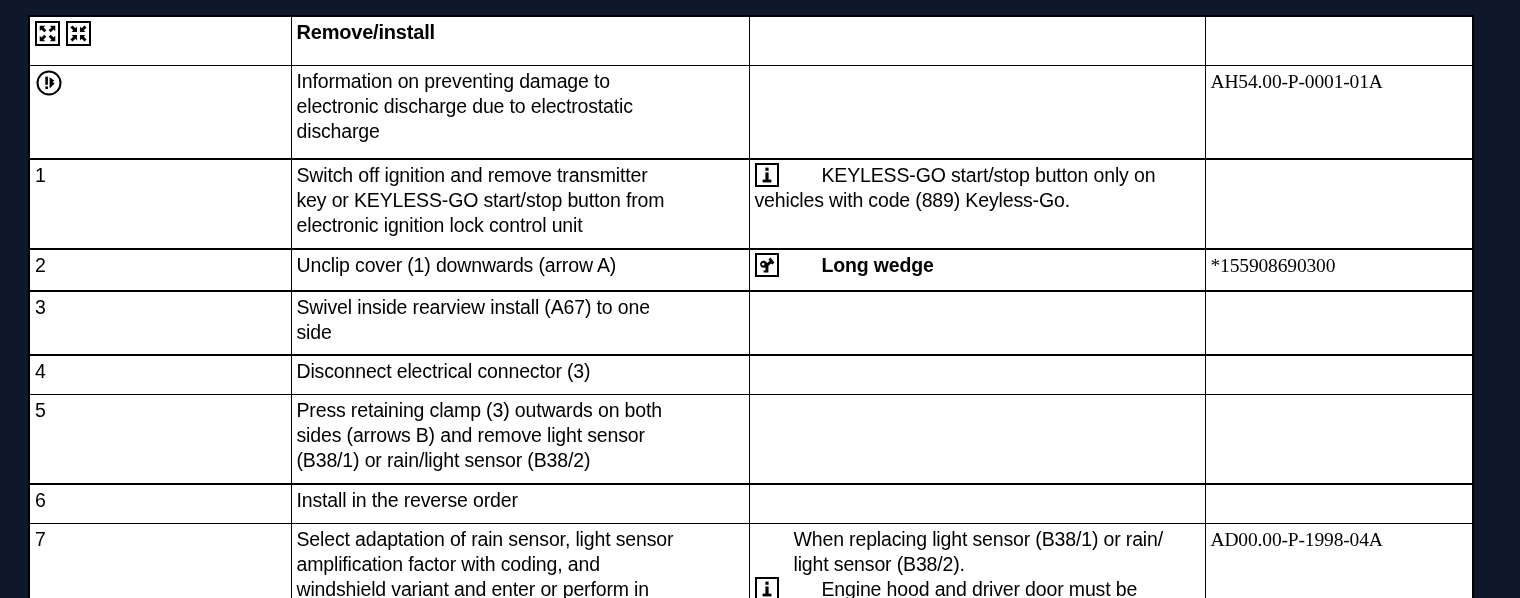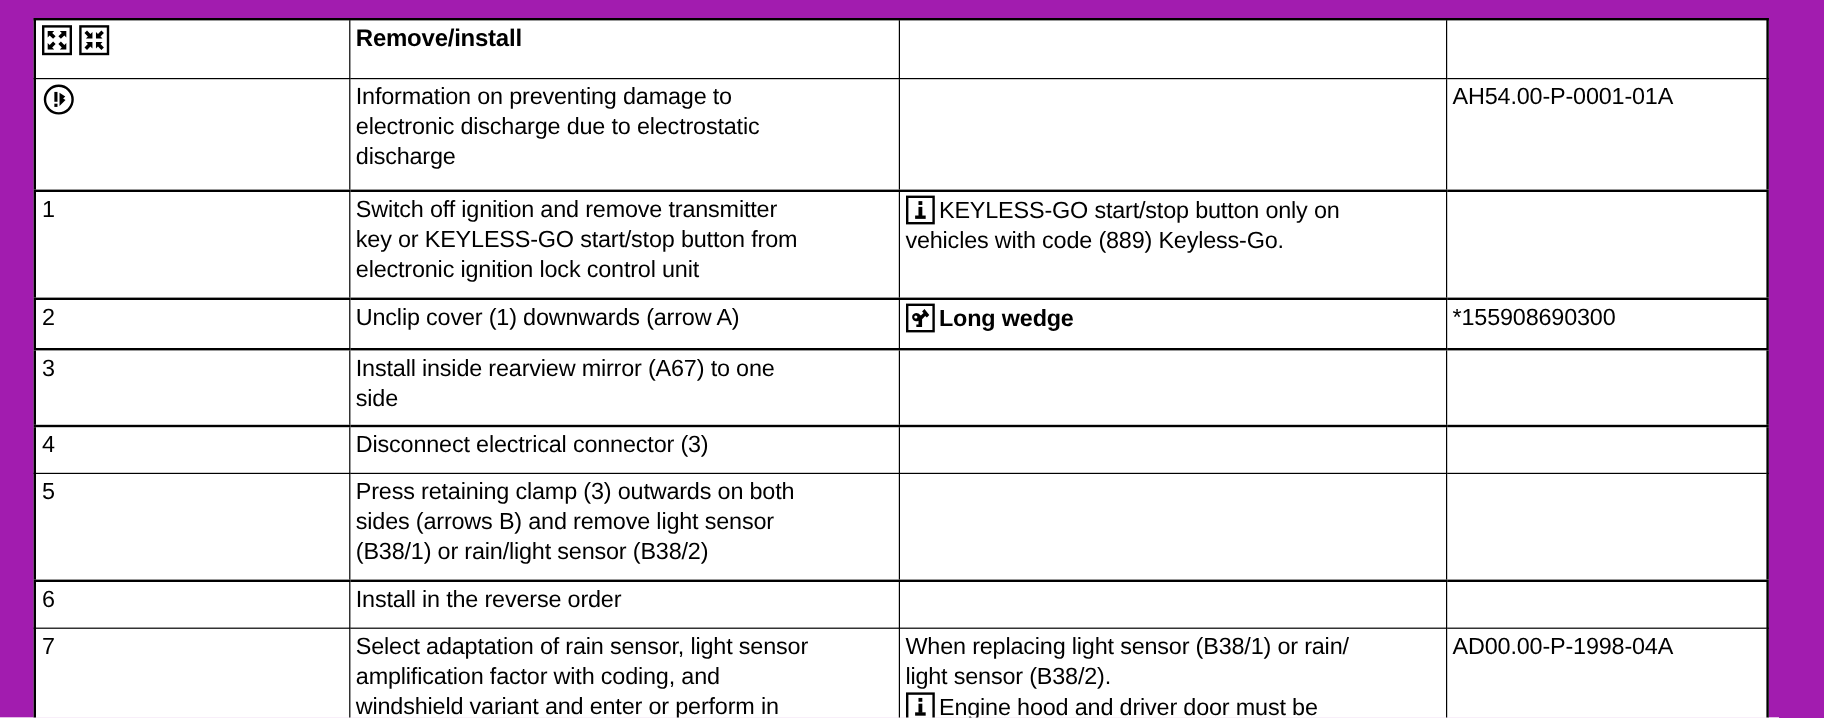--- a/index.html
+++ b/index.html
@@ -11,21 +11,21 @@
     width: 1520px;
     height: 598px;
     font-family: "Liberation Sans", sans-serif;
     color: #000000;
     overflow: hidden;
   }
   #page-wrap {
     position: relative;
     width: 1520px;
     height: 598px;
-    background: #a21caf;
+    background: #0f172a;
   }
   table.proc-table {
     position: absolute;
     left: 28px;
     top: 15px;
     width: 1444px;
     border-collapse: collapse;
     table-layout: fixed;
     background: #ffffff;
   }
@@ -62,20 +62,21 @@
   }
   .cell-text {
     display: block;
     white-space: pre-line;
     letter-spacing: -0.15px;
   }
   .note-line {
     display: block;
     white-space: pre-line;
     letter-spacing: -0.15px;
+    margin-left: 39px;
   }
 
   
   .icon-row {
     display: flex;
     align-items: flex-start;
     gap: 6px;
     height: 28px;
     padding-top: 1px;
   }
@@ -103,21 +104,21 @@
     margin-right: 4px;
   }
   .inline-icon svg { display: block; width: 100%; height: 100%; }
 
   .circ-icon {
     display: inline-block;
     width: 28px;
     height: 28px;
   }
   .circ-icon svg { display: block; width: 100%; height: 100%; }
-  .nowrap-ref { white-space: nowrap; }
+  .nowrap-ref { white-space: nowrap; font-family: Liberation Serif, serif; }
 </style>
 </head>
 <body>
 
 <div id="page-wrap">
 
   <table class="proc-table">
     <colgroup>
       <col class="c-step">
         <col class="c-desc">
@@ -224,21 +225,21 @@
         <td>
           <span class="cell-text nowrap-ref">*155908690300</span>
         </td>
       </tr>
 
       <tr class="row-sep-strong">
         <td style="height:54px;">
           <span class="step-num">3</span>
         </td>
         <td>
-          <span class="cell-text">Install inside rearview mirror (A67) to one
+          <span class="cell-text">Swivel inside rearview install (A67) to one
 side</span>
         </td>
         <td>
           <span class="cell-text"></span>
         </td>
         <td>
           <span class="cell-text"></span>
         </td>
       </tr>
 

